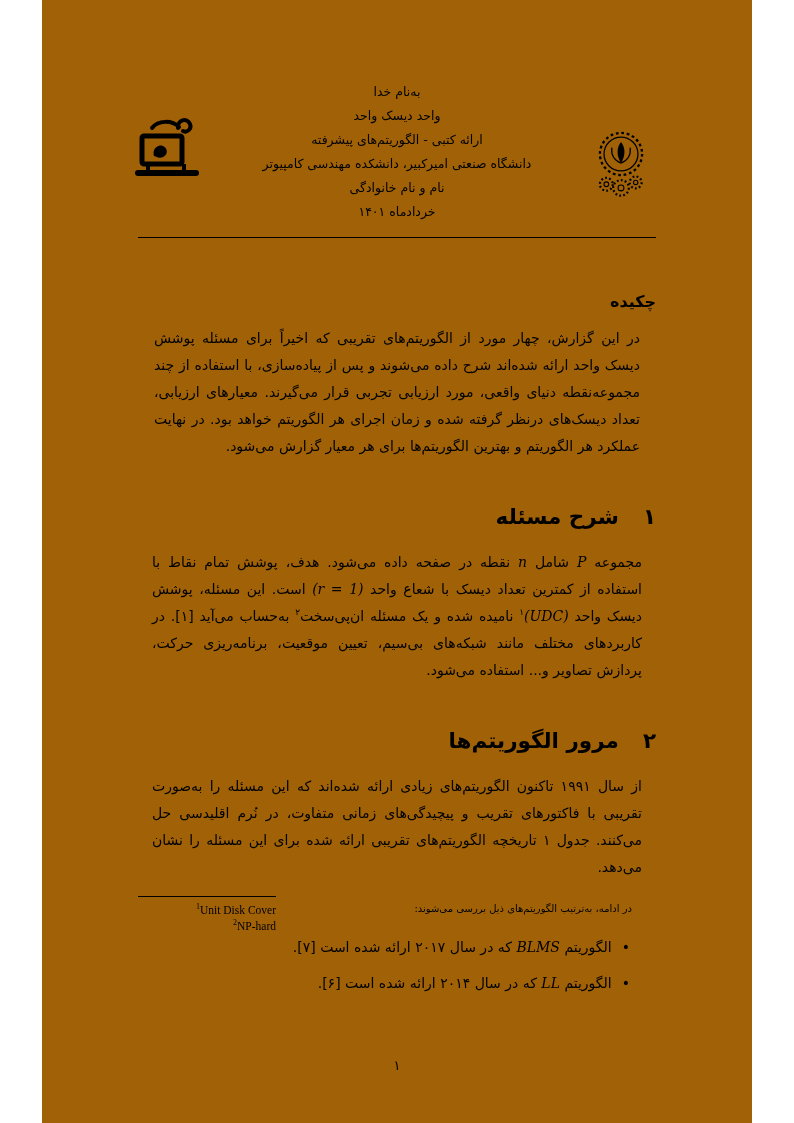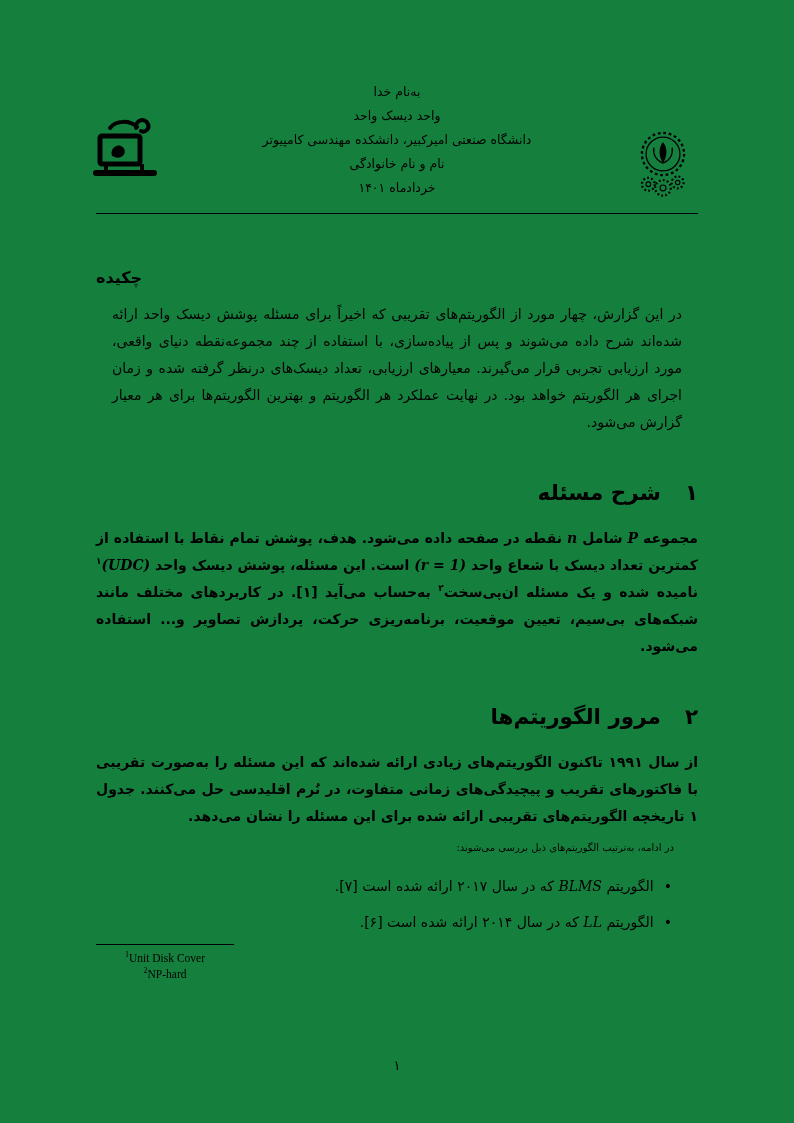--- a/index.html
+++ b/index.html
@@ -1,62 +1,62 @@
 <!DOCTYPE html>
 <html lang="fa"><head>
 <meta charset="utf-8">
 <style>
   html, body { margin: 0; padding: 0; background: #ffffff; }
   .page {
     position: relative;
-    width: 794px;
+    width: 710px;
     height: 1123px;
     margin: 0 auto;
-    background: #15803d;
+    background: #a16207;
     color: #000000;
     font-family: "DejaVu Sans", sans-serif;
     overflow: hidden;
     box-sizing: border-box;
   }
 
   
   .header { position: relative; padding-top: 80px; }
   .header-center { text-align: center; direction: rtl; font-size: 12.5px; line-height: 24px; }
   .logo-left  { position: absolute; left: 92px;  top: 116px; }
   .logo-right { position: absolute; right: 98px; top: 130px; }
   .header-rule { margin: 13px 96px 0 96px; border: none; border-top: 1.2px solid #000; height: 0; }
 
   
   main { direction: rtl; padding: 0 96px; }
-  .abstract-title { text-align: left; font-weight: bold; font-size: 16px; margin: 54px 0 14px 0; }
+  .abstract-title { text-align: right; font-weight: bold; font-size: 16px; margin: 54px 0 14px 0; }
   .abstract-text { margin: 12px 16px; text-align: justify; font-size: 14px; line-height: 27px; }
   .section-heading {
     display: flex; align-items: baseline; gap: 24px;
     font-weight: bold; font-size: 21.5px;
     margin: 44px 0 20px 0;
   }
-  .body-text { margin: 0; text-align: justify; font-size: 14px; line-height: 27px; font-weight: bold; }
+  .body-text { margin: 14px; text-align: justify; font-size: 14px; line-height: 27px; }
   .lead-in { margin: 4px; padding-right: 20px; font-size: 10px; line-height: 27px; }
 
   .bullet-list { list-style: none; margin: 12px 0 0 0; padding: 0 26px 0 0; }
   .bullet-item { display: flex; align-items: baseline; gap: 10px; font-size: 14px; line-height: 27px; margin-bottom: 9px; }
   .bullet-marker { flex: none; }
 
   .math {
     font-family: "DejaVu Serif", serif;
     font-style: italic;
     direction: ltr;
     unicode-bidi: isolate;
   }
   .sup { vertical-align: super; font-size: 9px; line-height: 0; }
 
   
   .footnotes {
-    position: absolute; left: 96px; top: 944px;
-    direction: ltr; text-align: center;
+    position: absolute; left: 96px; top: 896px;
+    direction: ltr; text-align: right;
     font-family: "Liberation Serif", serif;
     font-size: 11.5px; line-height: 16px;
   }
   .footnote-rule { width: 138px; border-top: 1px solid #000; margin-bottom: 5px; }
   .footnote sup { font-size: 8px; vertical-align: super; line-height: 0; }
 
   .page-number { position: absolute; top: 1058px; left: 0; right: 0; text-align: center; font-size: 13px; }
 
   svg { display: block; }
 </style>
@@ -73,20 +73,21 @@
         <rect x="8" y="20" width="40" height="28" rx="2" fill="none" stroke="#000" stroke-width="5"></rect>
         <path d="M20 40c-2-6 3-12 9-10 5 2 5 9 0 11-4 2-8-1-9-1z" fill="#000"></path>
         <path d="M4 57h58" stroke="#000" stroke-width="6" stroke-linecap="round"></path>
         <path d="M14 48v6M50 48v6" stroke="#000" stroke-width="4"></path>
       </svg>
     </span>
 
     <div class="header-center">
       <div>به‌نام خدا</div>
       <div>واحد دیسک واحد</div>
+      <div>ارائه کتبی - الگوریتم‌های پیشرفته</div>
       <div>دانشگاه صنعتی امیرکبیر، دانشکده مهندسی کامپیوتر</div>
       <div>نام و نام خانوادگی</div>
       <div>خردادماه ۱۴۰۱</div>
     </div>
 
     <span class="logo-right">
       <svg width="66" height="70" viewBox="0 0 72 74">
         <circle cx="36" cy="25" r="23" fill="none" stroke="#000" stroke-width="2.5" stroke-dasharray="3 3"></circle>
         <circle cx="36" cy="25" r="18.5" fill="none" stroke="#000" stroke-width="1.4"></circle>
         <path d="M36 12c-5 6-5 15 0 23 5-8 5-17 0-23z" fill="#000"></path>

